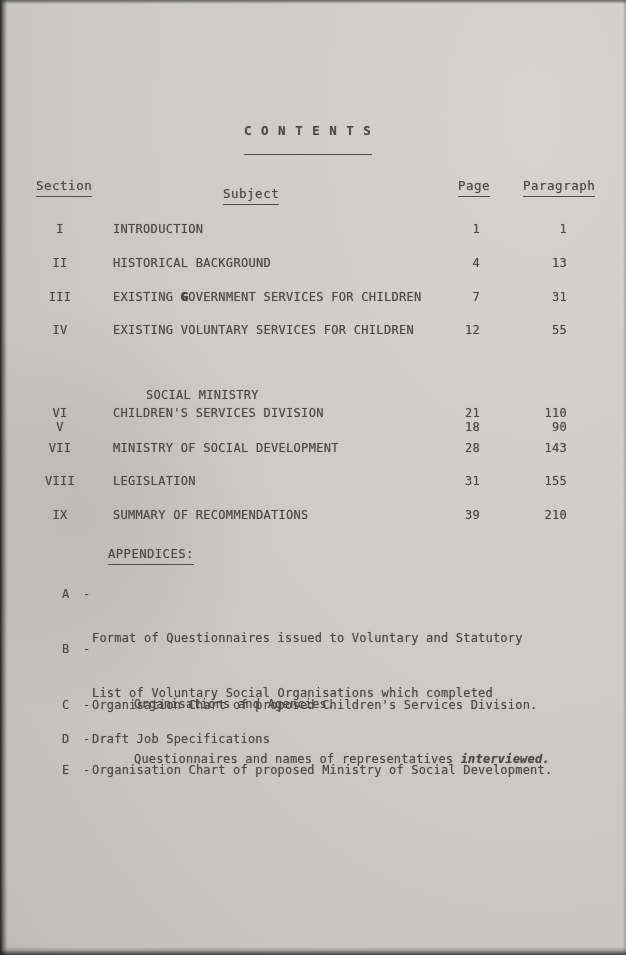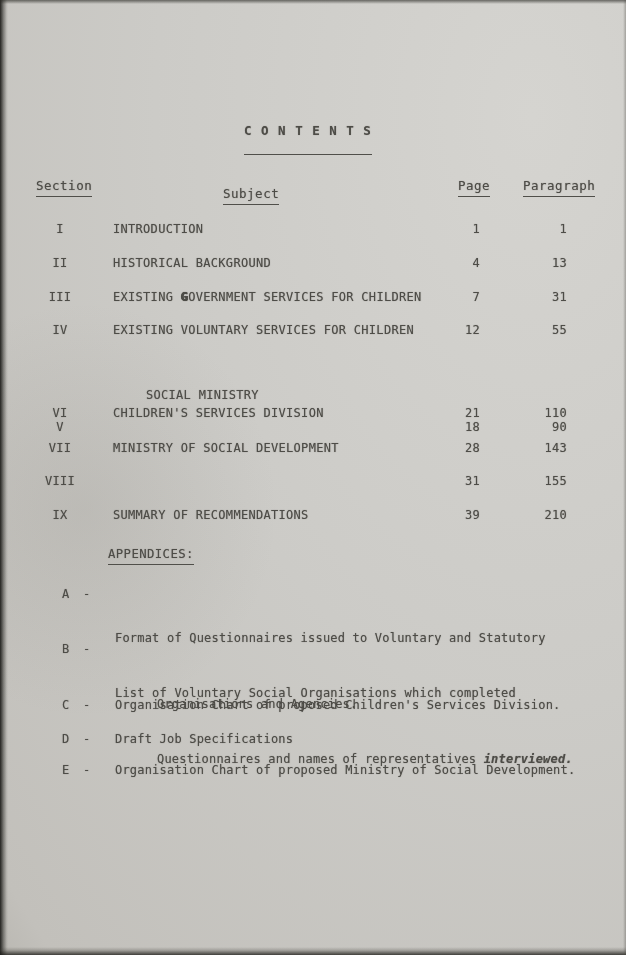--- a/index.html
+++ b/index.html
@@ -58,21 +58,21 @@
   .sub-line2{padding-left:33px;}
   .over{font-weight:bold;text-shadow:0.6px 0 currentColor,-0.6px 0 currentColor,0 0 1px rgba(60,58,52,0.8);}
 
   .appendices-heading{
     position:absolute;left:108px;top:547px;font-size:12.3px;letter-spacing:0.4px;
     padding-bottom:3px;border-bottom:1.5px solid #504f4a;
   }
   .arow{position:absolute;left:62px;width:540px;font-size:12px;line-height:22px;letter-spacing:0.2px;}
   .arow .letter{position:absolute;left:0;top:0;}
   .arow .dash{position:absolute;left:21px;top:0;}
-  .arow .atext{margin-left:53px;white-space:pre-wrap;}
+  .arow .atext{margin-left:30px;white-space:pre-wrap;}
   .arow .aline2{padding-left:42px;}
   .b{font-weight:bold;font-style:italic;}
 </style>
 </head>
 <body>
 
 <div class="page">
   <div class="stain"></div>
 
   <h1 class="title ink">C O N T E N T S</h1>
@@ -130,20 +130,21 @@
 
   <div class="trow ink" style="top:440px">
     <span class="c-sec">VII</span>
     <span class="c-sub">MINISTRY OF SOCIAL DEVELOPMENT</span>
     <span class="c-page">28</span>
     <span class="c-para">143</span>
   </div>
 
   <div class="trow ink" style="top:473px">
     <span class="c-sec">VIII</span>
+    <span class="c-sub">LEGISLATION</span>
     <span class="c-page">31</span>
     <span class="c-para">155</span>
   </div>
 
   <div class="trow ink" style="top:507px">
     <span class="c-sec">IX</span>
     <span class="c-sub">SUMMARY OF RECOMMENDATIONS</span>
     <span class="c-page">39</span>
     <span class="c-para">210</span>
   </div>

